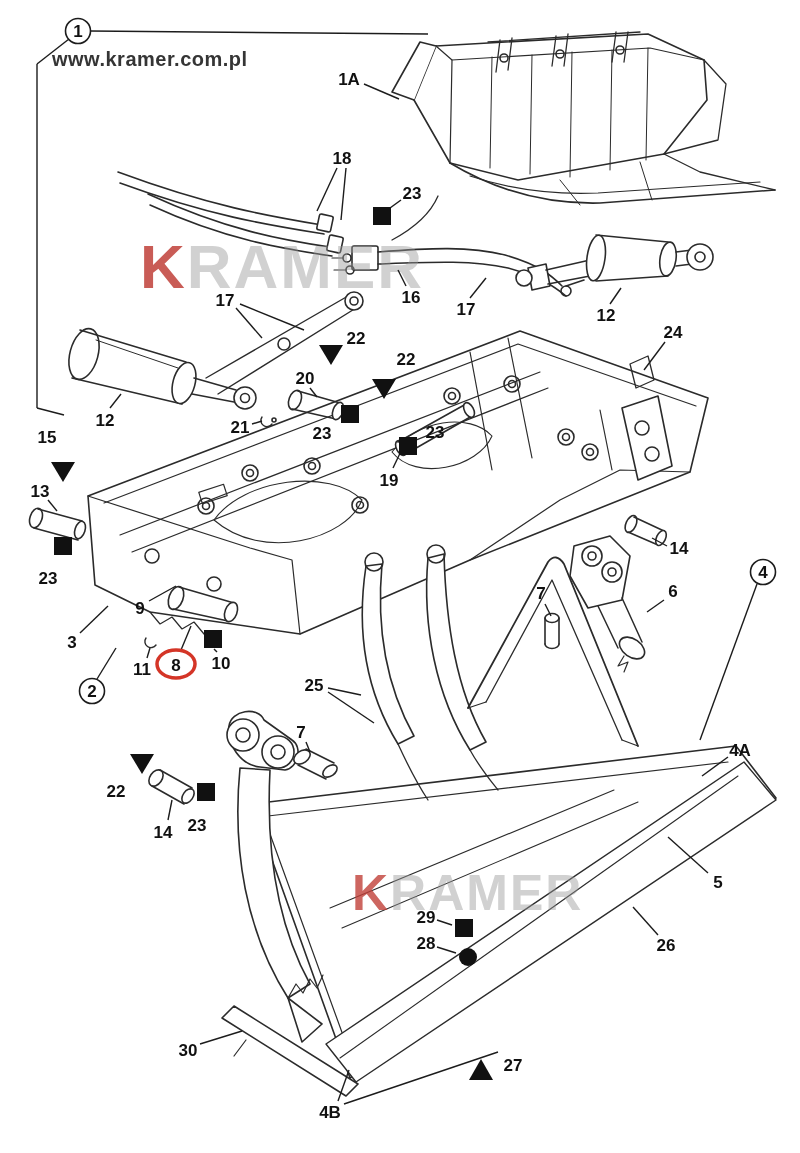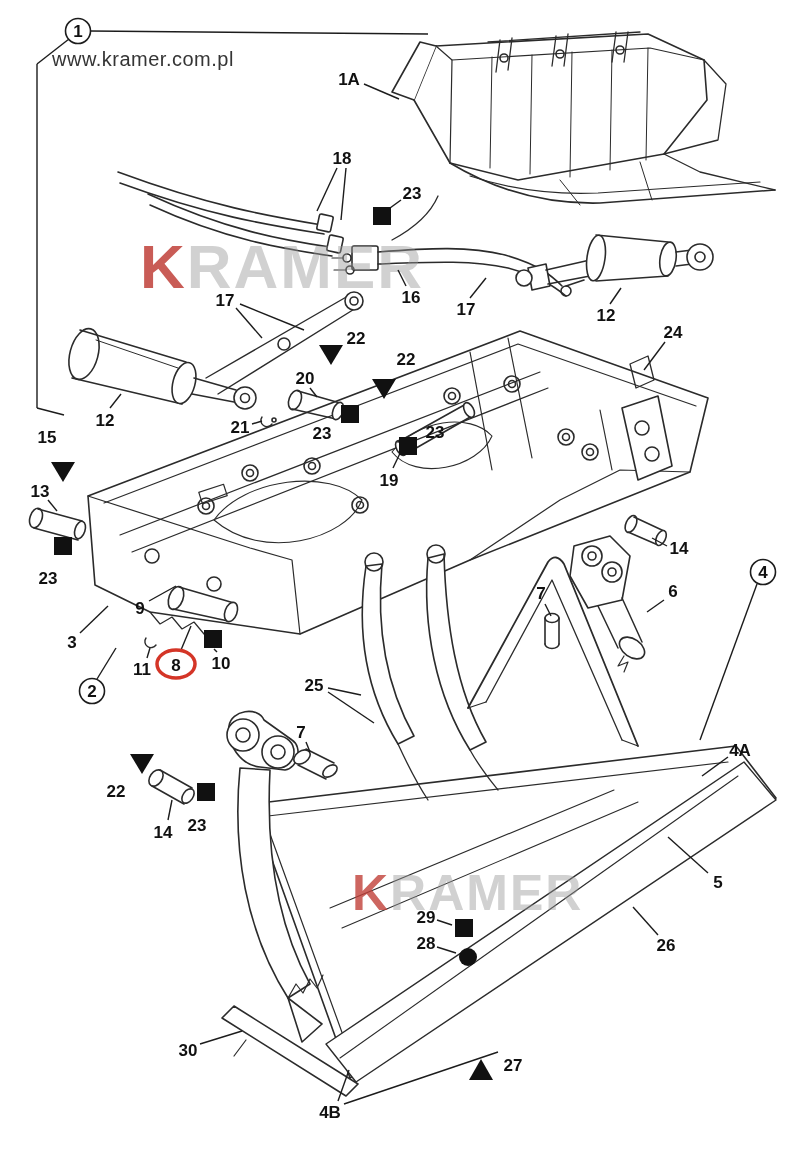--- a/index.html
+++ b/index.html
@@ -3,21 +3,21 @@
 <meta charset="utf-8">
 <style>
   html,body{margin:0;padding:0;background:#ffffff;}
   #stage{
     position:relative;width:800px;height:1153px;background:#ffffff;
     font-family:"Liberation Sans",sans-serif;overflow:hidden;
   }
   #art-svg{position:absolute;left:0;top:0;}
   #site-url{
     position:absolute;left:52px;top:48px;
-    font-size:20px;font-weight:normal;color:#353535;letter-spacing:.5px;
+    font-size:20px;font-weight:bold;color:#353535;letter-spacing:.5px;
   }
 </style>
 </head>
 <body>
 
 <div id="stage">
 
   <svg id="art-svg" width="800" height="1153" viewBox="0 0 800 1153">
 
     <g fill="none" stroke="#2b2b2b" stroke-width="1.6" stroke-linecap="round" stroke-linejoin="round">

